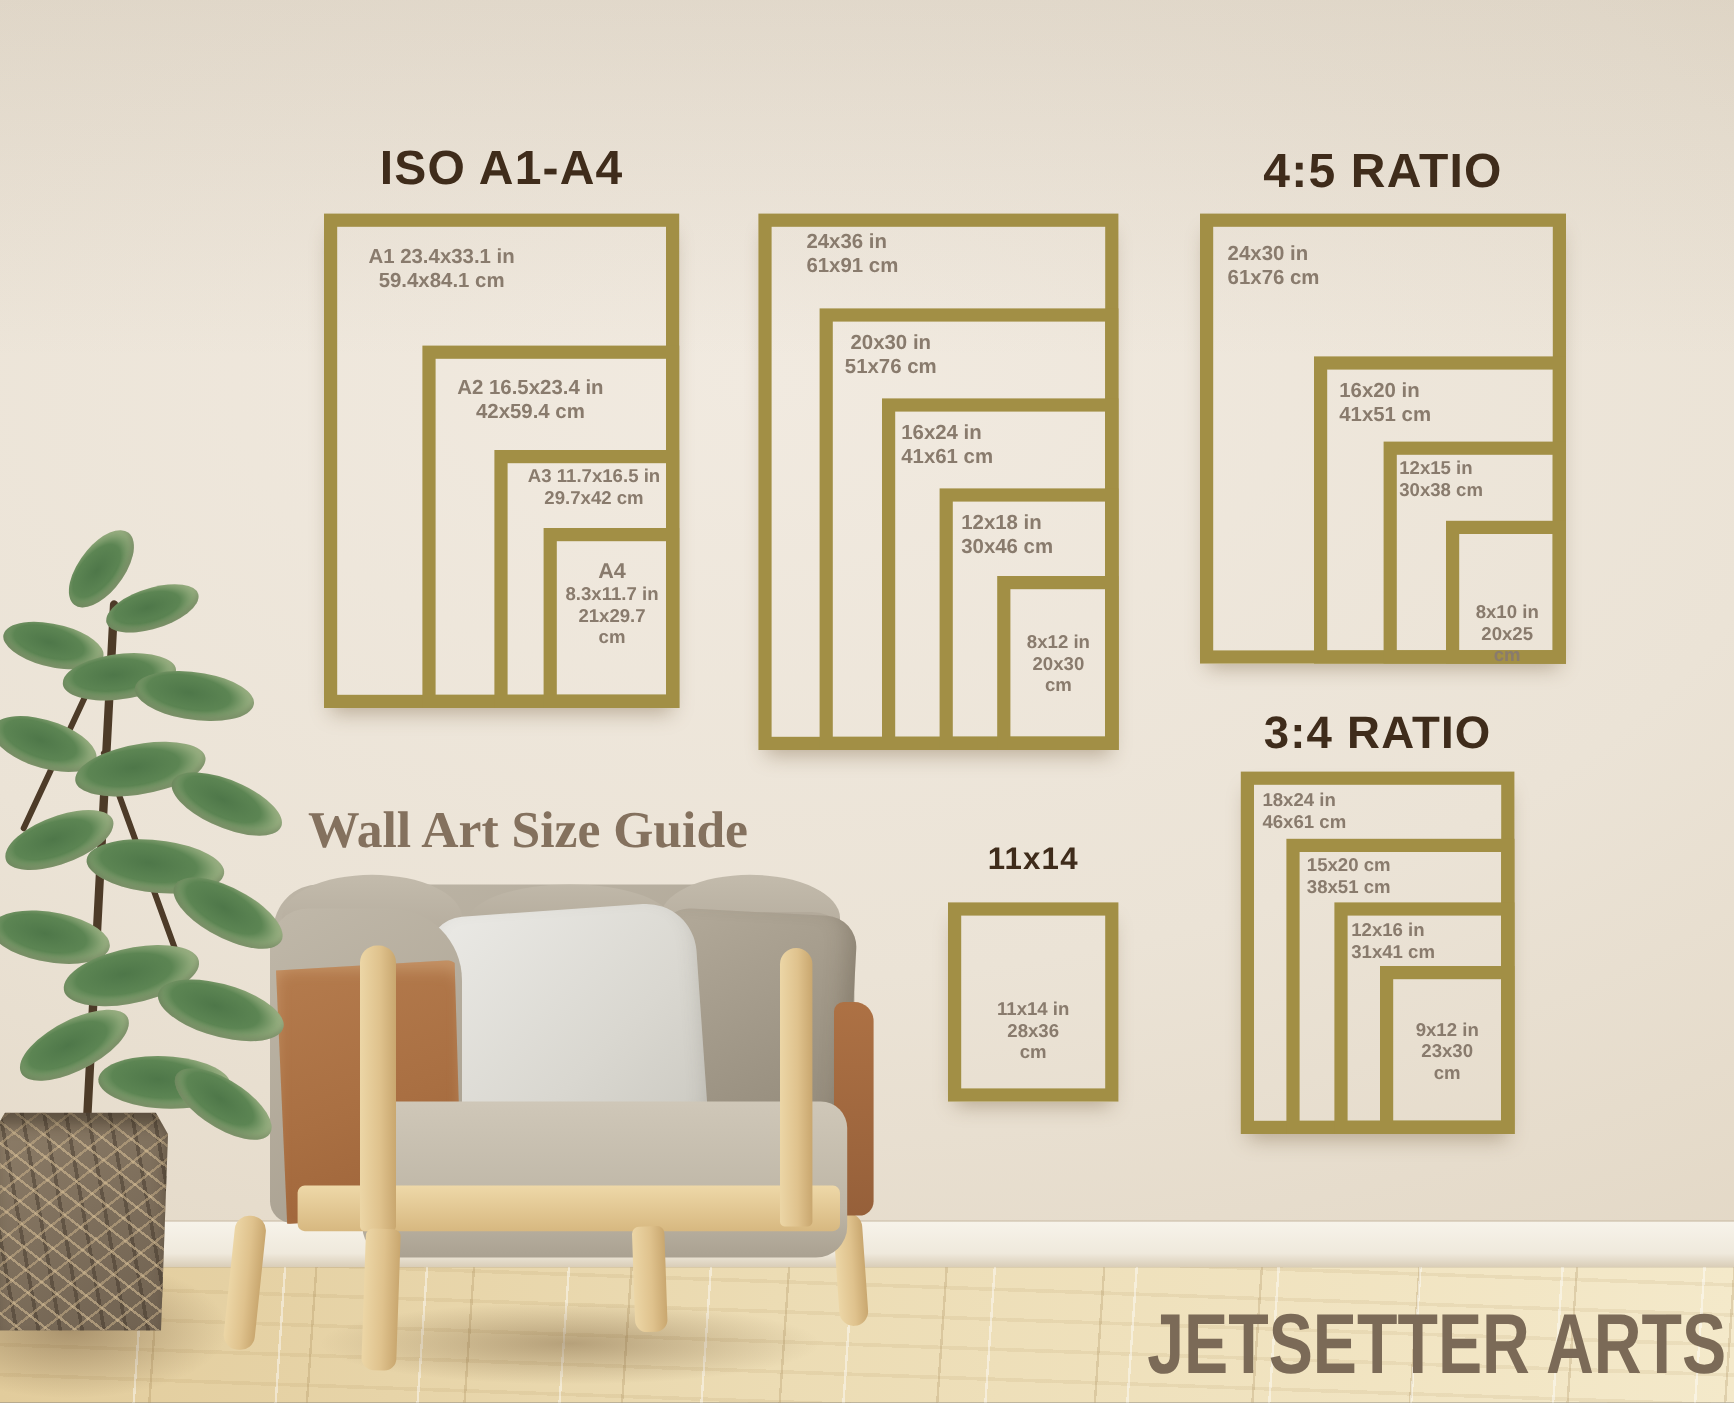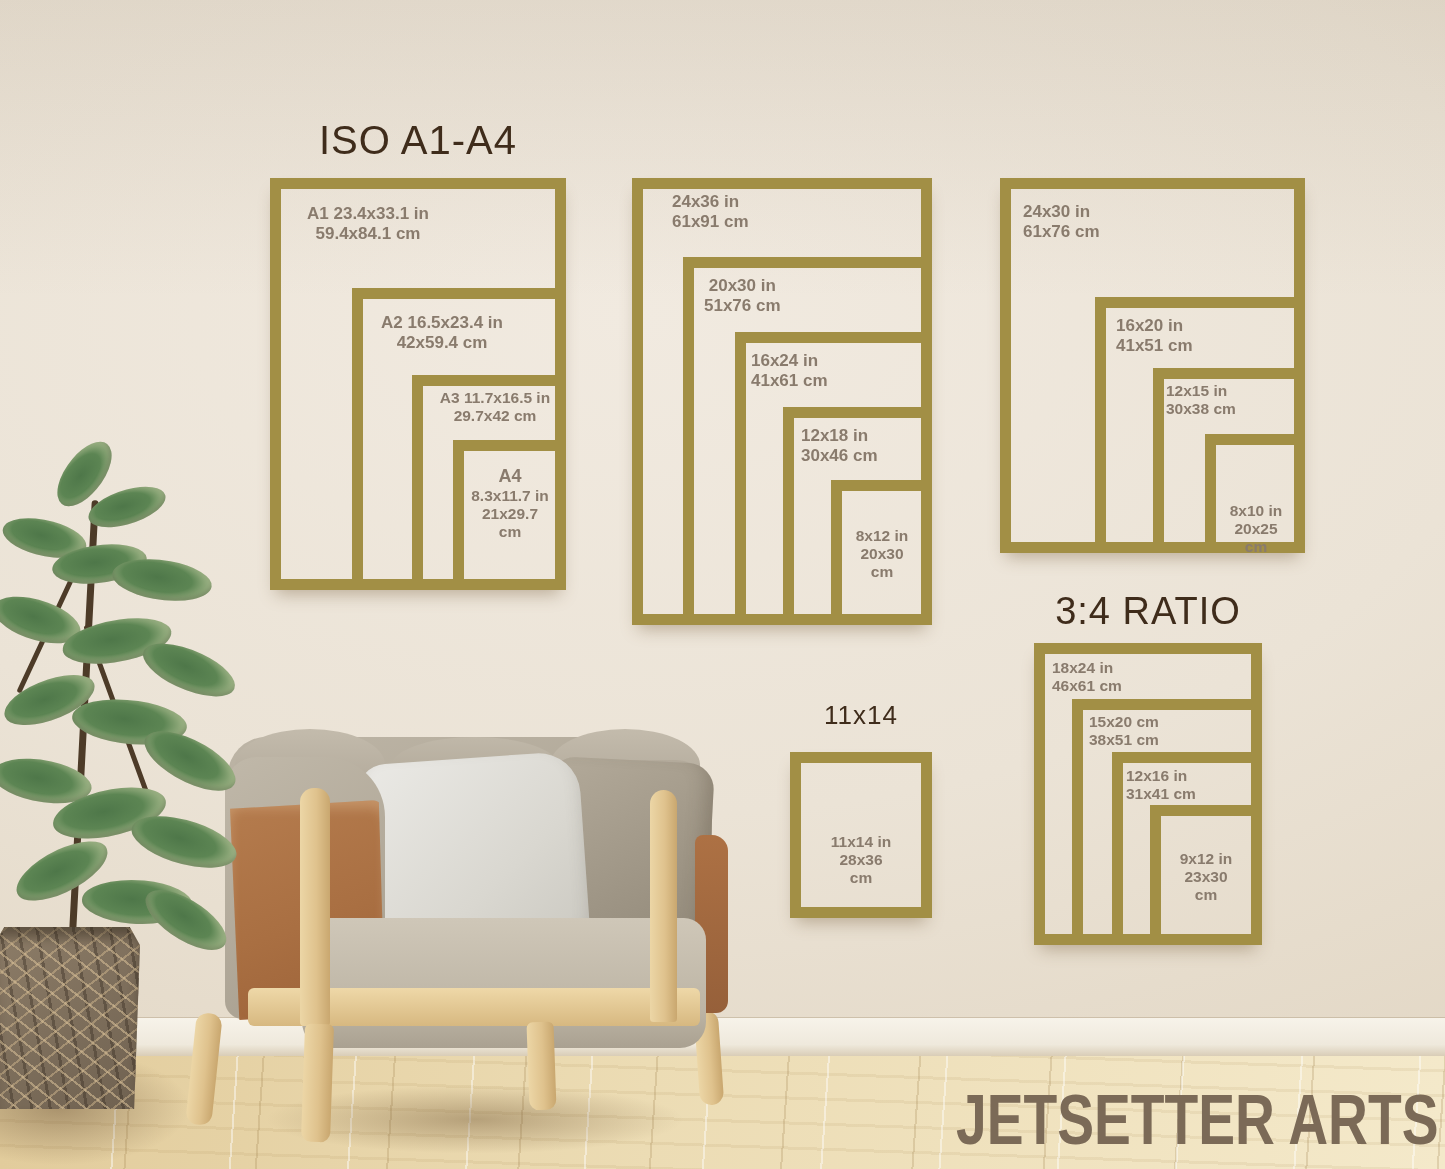--- a/index.html
+++ b/index.html
@@ -24,21 +24,21 @@
           repeating-linear-gradient(2deg, rgba(170,140,85,0) 0 22px, rgba(170,140,85,.12) 22px 25px),
           linear-gradient(90deg, #e2cc9c 0%, #ecdcb4 45%, #f4e9ca 100%);}
   .floor-shadow-left{position:absolute;left:-60px;top:1040px;width:340px;height:150px;
         background:radial-gradient(55% 55% at 35% 45%, rgba(90,65,40,.42), rgba(90,65,40,0) 70%);}
   .chair-shadow{position:absolute;left:185px;top:1072px;width:580px;height:95px;
         background:radial-gradient(50% 50% at 50% 50%, rgba(105,78,45,.40), rgba(105,78,45,0) 72%);}
   
   .section{position:absolute;}
   .frame{position:absolute;border:11px solid var(--frame-gold);box-sizing:border-box;}
   .frame.outer{box-shadow:0 10px 16px -6px rgba(110,85,50,.40);}
-  .sec-title{position:absolute;text-align:center;font-weight:normal;font-size:40px;
+  .sec-title{position:absolute;text-align:center;font-weight:bold;font-size:40px;
         letter-spacing:1px;color:var(--title-brown);}
   .size-label{position:absolute;font-weight:bold;font-size:17px;line-height:1.16;
         color:var(--label-gray);}
   .size-label.center{text-align:center;}
   .size-label.sm{font-size:15.5px;}
   .guide-caption{position:absolute;font-family:"Liberation Serif",serif;font-weight:bold;
         font-size:43px;color:var(--serif-brown);text-align:center;}
   .brand{position:absolute;right:6px;bottom:8px;font-weight:bold;font-size:60px;
         letter-spacing:0px;color:var(--brand-brown);transform:scale(.92,1.18);
         transform-origin:right bottom;white-space:nowrap;}
@@ -123,20 +123,21 @@
   <div class="size-label" style="left:801px;top:426px;">
     <div>12x18 in</div>
     <div>30x46 cm</div>
   </div>
   <div class="size-label center sm" style="left:838px;top:527px;width:88px;">
     <div>8x12 in</div>
     <div>20x30</div>
     <div>cm</div>
   </div>
 
+  <div class="sec-title" style="left:1000px;top:121px;width:305px;">4:5 RATIO</div>
   <div class="section" style="left:1000px;top:178px;width:305px;height:375px;">
     <div class="frame outer" style="left:0;top:0;right:0;bottom:0;"></div>
     <div class="frame" style="left:95px;top:119px;right:0;bottom:0;"></div>
     <div class="frame" style="left:153px;top:190px;right:0;bottom:0;"></div>
     <div class="frame" style="left:205px;top:256px;right:0;bottom:0;"></div>
   </div>
   <div class="size-label" style="left:1023px;top:202px;">
     <div>24x30 in</div>
     <div>61x76 cm</div>
   </div>
@@ -182,20 +183,21 @@
   <div class="sec-title" style="left:790px;top:700px;width:142px;font-size:26px;">11x14</div>
   <div class="section" style="left:790px;top:752px;width:142px;height:166px;">
     <div class="frame outer" style="left:0;top:0;right:0;bottom:0;"></div>
   </div>
   <div class="size-label center sm" style="left:806px;top:833px;width:110px;">
     <div>11x14 in</div>
     <div>28x36</div>
     <div>cm</div>
   </div>
 
+  <div class="guide-caption" style="left:240px;top:668px;width:400px;">Wall Art Size Guide</div>
 
   <div class="chair">
     <div class="wood" style="left:-4px;top:278px;width:26px;height:112px;transform:rotate(6deg);"></div>
     <div class="wood" style="left:502px;top:276px;width:24px;height:94px;transform:rotate(-4deg);"></div>
     <div class="cushion" style="left:33px;top:2px;width:473px;height:170px;border-radius:38px 38px 10px 10px;"></div>
     <div class="cushion" style="left:40px;top:-6px;width:150px;height:72px;border-radius:50%;background:linear-gradient(#c3bbac,#aFa697);"></div>
     <div class="cushion" style="left:195px;top:2px;width:170px;height:62px;border-radius:50%;background:linear-gradient(#c0b8a9,#aca393);"></div>
     <div class="cushion" style="left:355px;top:-6px;width:150px;height:72px;border-radius:50%;background:linear-gradient(#c3bbac,#afa697);"></div>
     <div class="cushion" style="left:390px;top:25px;width:127px;height:255px;border-radius:42px 36px 14px 14px;background:linear-gradient(165deg,#b5ac9d,#9e9484);"></div>
     <div style="left:350px;top:25px;width:165px;height:192px;border-radius:26px;transform:rotate(3deg);background:linear-gradient(150deg,#b3aa9a 0%,#968d7d 85%);box-shadow:inset -8px -10px 18px rgba(70,60,45,.25);"></div>

